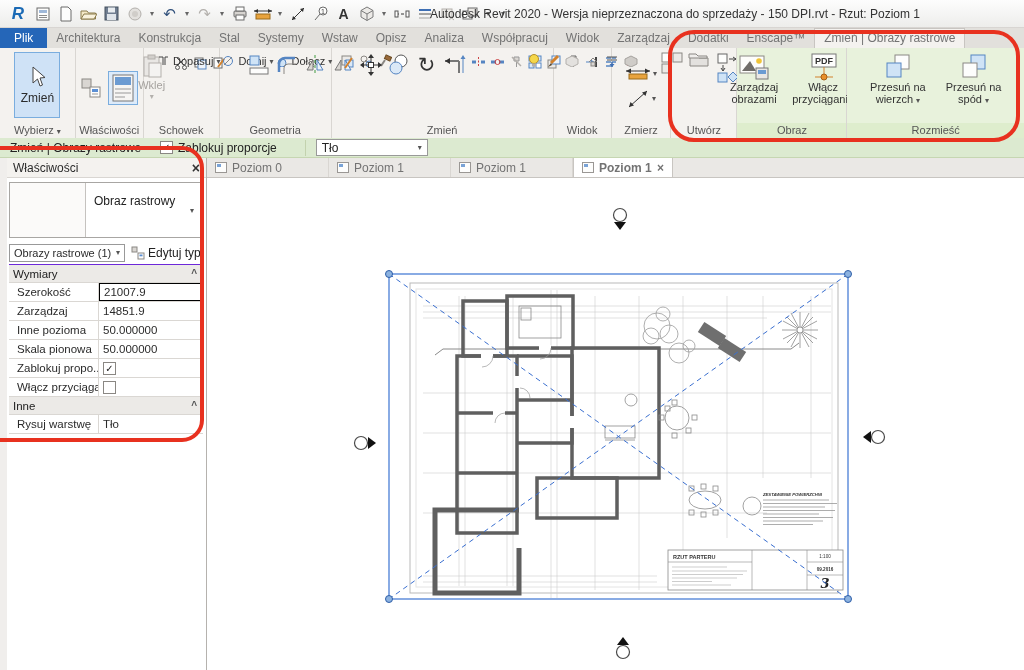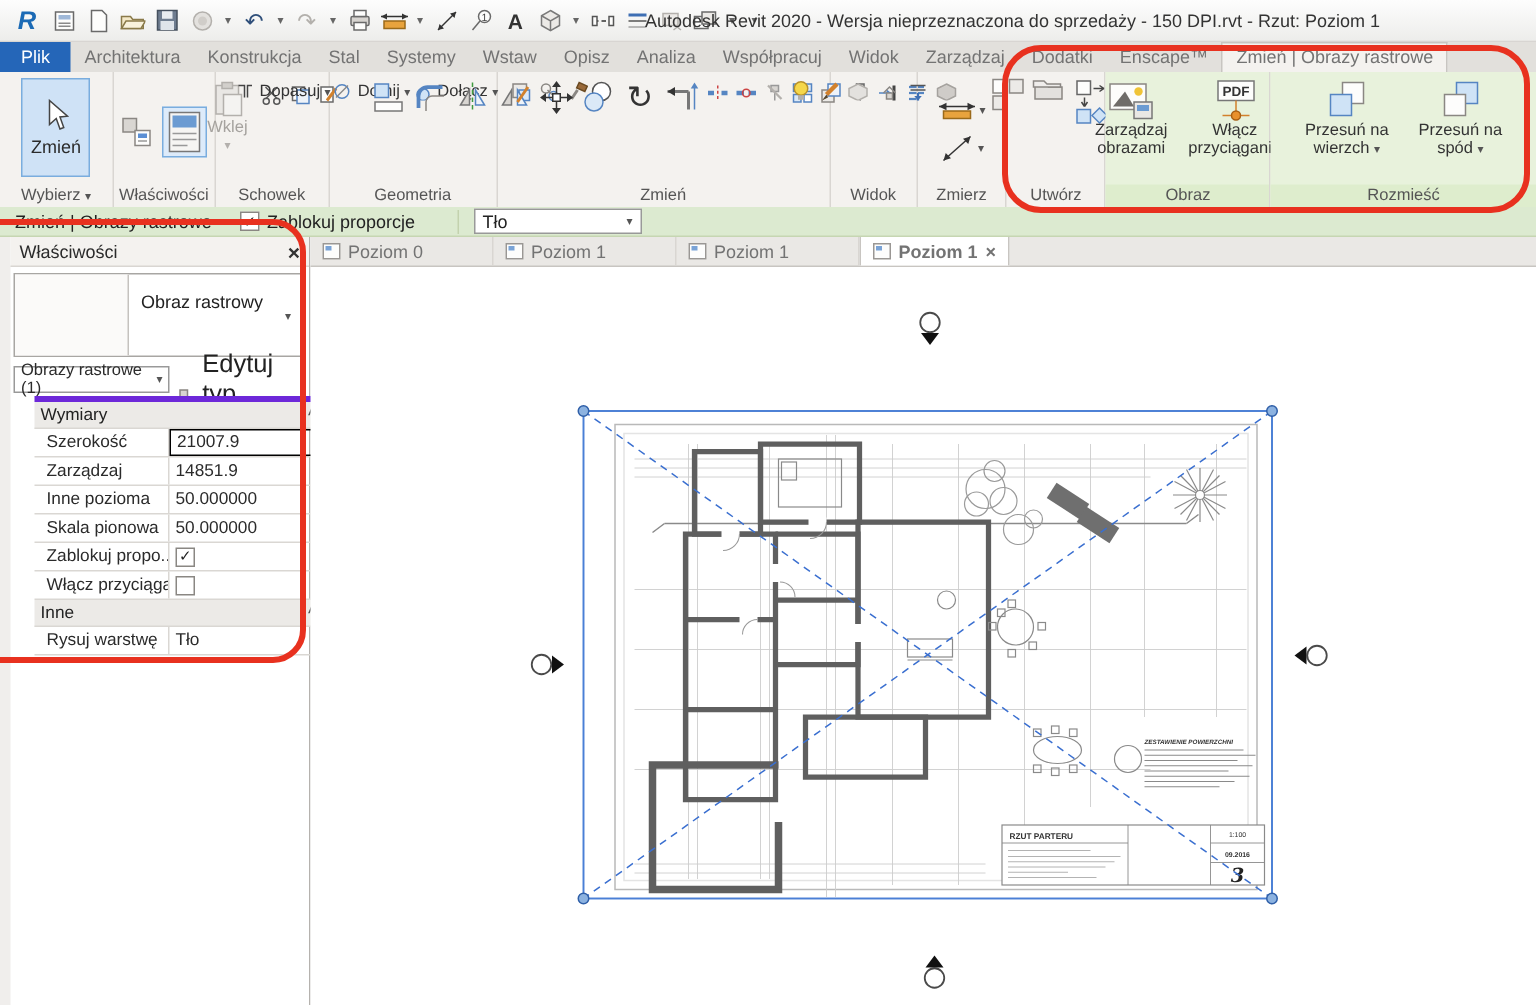--- a/index.html
+++ b/index.html
@@ -41,22 +41,22 @@
 #layer-select{width:112px;height:17px;background:#fff;border:1px solid #999;display:flex;align-items:center;justify-content:space-between;padding:0 5px;font-size:12px}
 
 #props{position:absolute;left:0;top:158px;width:207px;height:512px;background:#fff;border-right:1px solid #b5b2ae;border-left:7px solid #f0eeec}
 #props-head{position:absolute;left:0;top:0;width:199px;height:20px;background:#f4f2ef;border-bottom:1px solid #d9d6d2;display:flex;align-items:center;justify-content:space-between;padding:0 6px;font-size:12px}
 #type-selector{position:absolute;left:2px;top:24px;width:194px;height:56px;background:#fff;border:1px solid #a8a6a3;display:flex}
 #type-thumb{width:76px;height:100%;border-right:1px solid #c5c2bf;background:#fbfaf9}
 #type-text{flex:1;padding:10px 2px 0 8px;font-size:12px;line-height:16px;color:#222}
 #type-caret{width:12px;display:flex;align-items:center;color:#444}
 #filter-row{position:absolute;left:2px;top:85px;width:194px;height:19px;display:flex;gap:4px;align-items:center}
 #filter-combo{width:116px;height:18px;background:#fff;border:1px solid #999;display:flex;align-items:center;justify-content:space-between;padding:0 4px;font-size:11px}
-#edit-type-btn{display:flex;align-items:flex-end;gap:3px;font-size:17px;color:#222;padding:1px 2px}
-#prop-table{position:absolute;left:16px;top:106px;width:194px;border-top:4px solid #6d28d9}
+#edit-type-btn{display:flex;align-items:flex-end;gap:3px;font-size:12px;color:#222;padding:1px 2px}
+#prop-table{position:absolute;left:2px;top:106px;width:194px;border-top:1px solid #6d28d9}
 .prow{height:19px;display:flex;align-items:center;border-bottom:1px solid #dad7d3;font-size:11.5px}
 .prow .lab{width:90px;padding-left:8px;border-right:1px solid #dad7d3;height:100%;display:flex;align-items:center;white-space:nowrap;overflow:hidden}
 .prow .val{flex:1;padding-left:4px;height:100%;display:flex;align-items:center}
 .prow .val.focus{border:1px solid #000;margin:1px 1px 1px 0}
 .psec{height:18px;background:#eceae7;display:flex;align-items:center;justify-content:space-between;border-bottom:1px solid #dad7d3;padding:0 6px 0 4px;font-size:11.5px;color:#222}
 .psec .chev{font-weight:bold;color:#555;font-size:10px}
 
 #canvas{position:absolute;left:207px;top:158px;width:817px;height:512px;background:#fff}
 #viewtabs{position:absolute;left:0;top:0;width:817px;height:20px;background:#eae8e5;border-bottom:1px solid #c8c5c1;display:flex;font-size:12px}
 .vtab{width:122px;display:flex;align-items:center;gap:5px;padding-left:8px;border-right:1px solid #d9d6d2;color:#737373}

